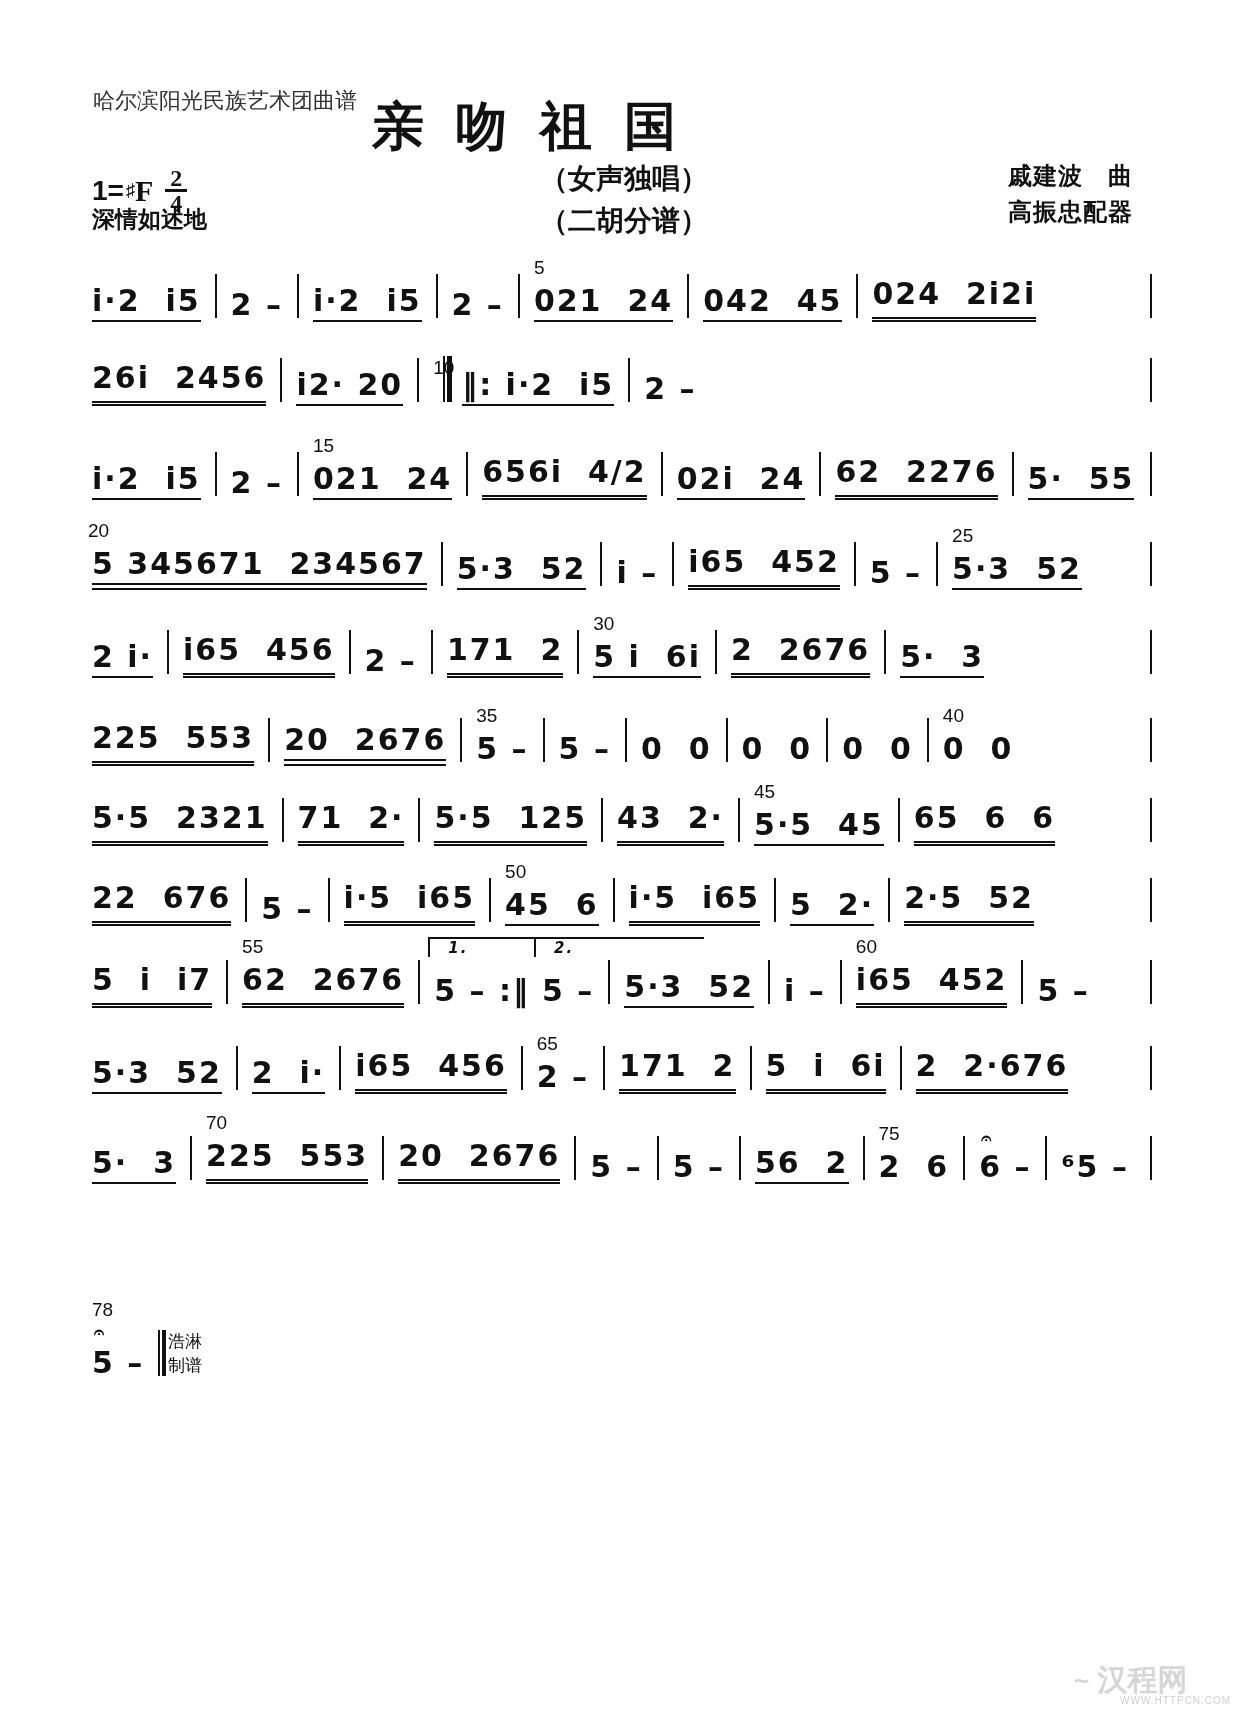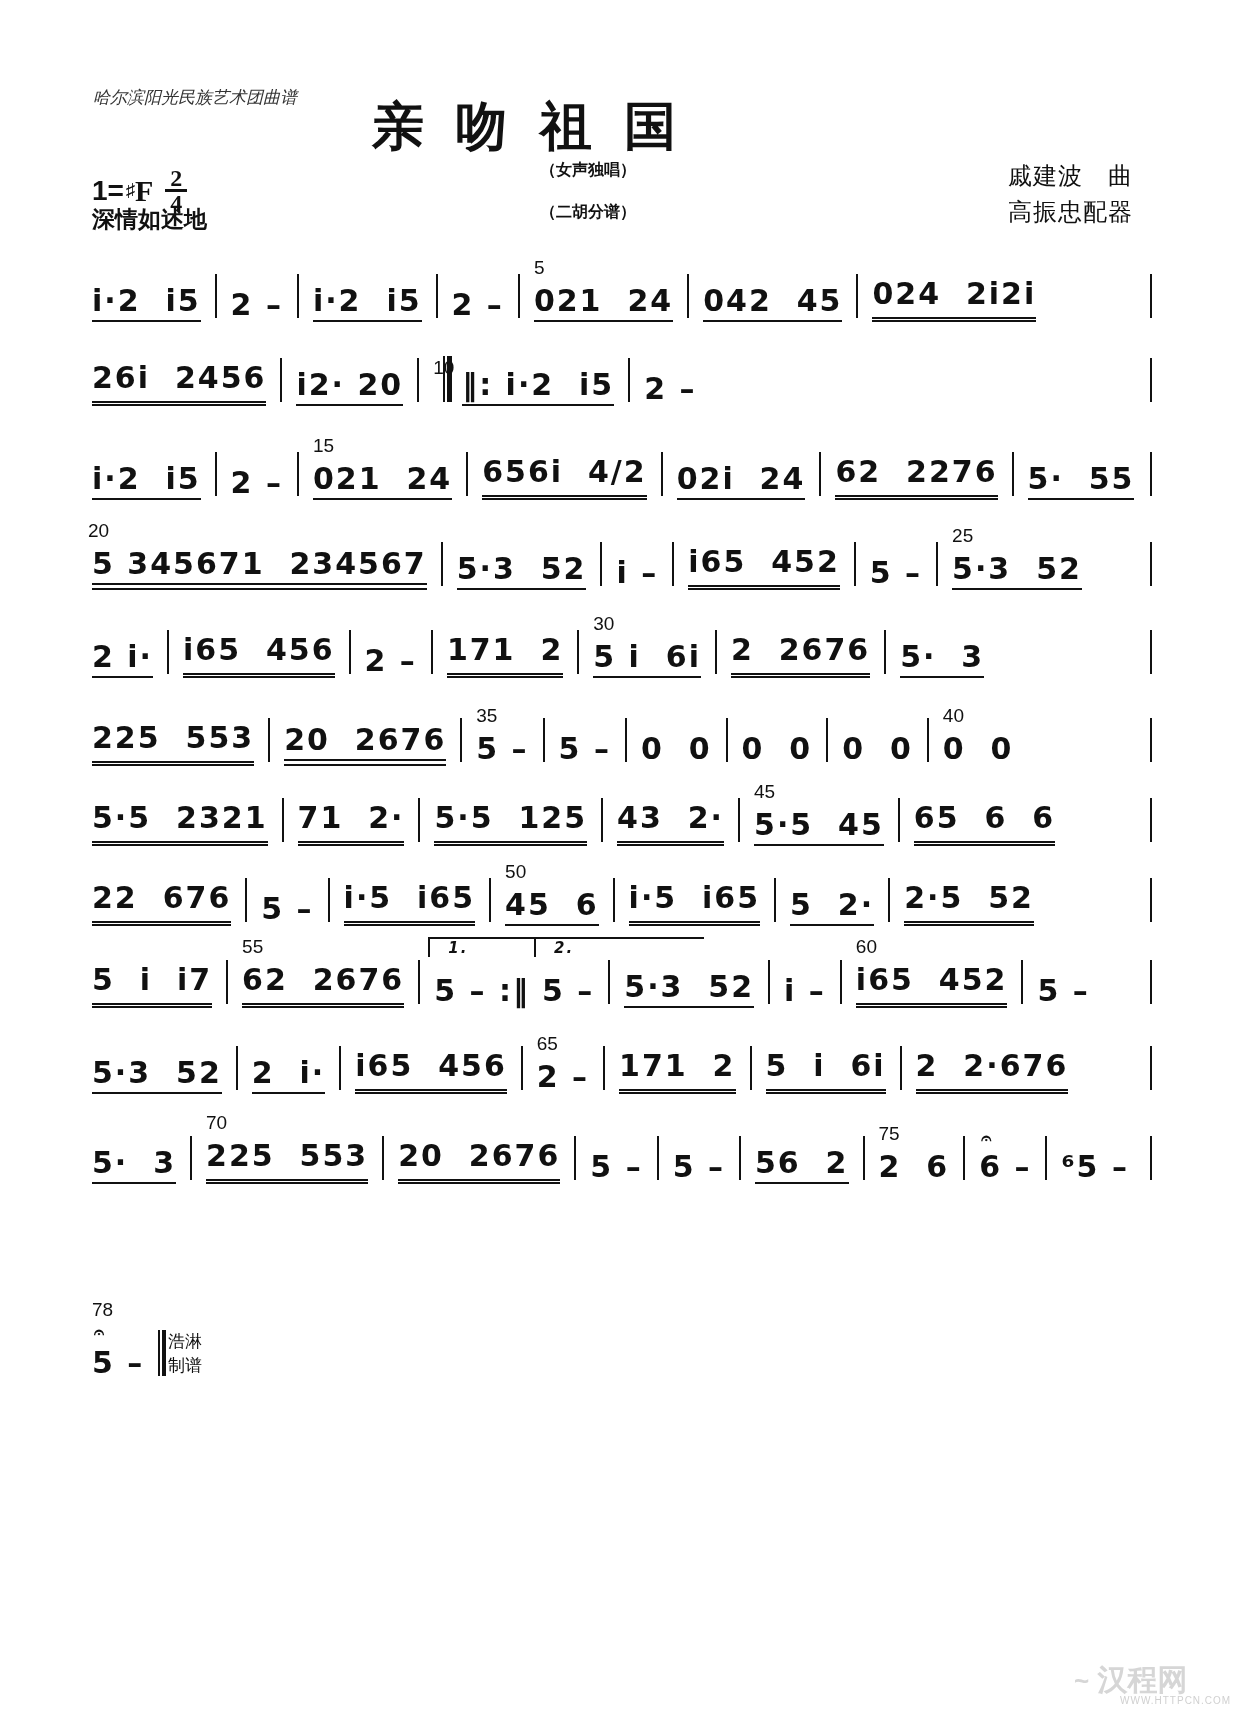--- a/index.html
+++ b/index.html
@@ -1,28 +1,28 @@
 <!DOCTYPE html>
 <html><head>
 <meta charset="utf-8">
 <style>
   html, body { margin: 0; padding: 0; background: #ffffff; }
   body { width: 1240px; height: 1724px; position: relative; overflow: hidden;
          font-family: "Liberation Sans", "DejaVu Sans", sans-serif; color: #111; }
   .abs { position: absolute; }
-  .publisher { left: 93px; top: 86px; font-size: 17px; font-style: italic; color: #333; }
+  .publisher { left: 93px; top: 86px; font-size: 22px; color: #333; }
   .title { left: 0; width: 1032px; top: 92px; text-align: center; font-size: 52px; font-weight: bold; letter-spacing: 32px; padding-left: 48px; box-sizing: border-box; }
   .key { left: 92px; top: 168px; font-size: 28px; font-weight: bold; display: flex; align-items: center; }
   .key .sharp { font-size: 18px; vertical-align: super; margin-left: 2px; }
   .key .keyF { font-family: "Liberation Serif", serif; font-size: 30px; }
   .timesig { display: inline-flex; flex-direction: column; align-items: center; margin-left: 12px; font-family: "Liberation Serif", serif; font-size: 24px; line-height: 20px; font-weight: bold; }
   .timesig .bar { width: 22px; height: 3px; background: #111; margin: 1px 0; }
   .tempo { left: 92px; top: 204px; font-size: 23px; font-weight: bold; }
-  .subtitle { left: 540px; font-size: 16px; font-weight: bold; }
-  .credit { left: 1008px; font-size: 24px; font-weight: normal; letter-spacing: 1px; }
+  .subtitle { left: 540px; font-size: 28px; font-weight: bold; }
+  .credit { left: 1008px; font-size: 24px; font-weight: bold; letter-spacing: 1px; }
 
   .row { position: absolute; left: 92px; width: 1060px; height: 60px; display: flex; align-items: flex-end; }
   .seg { font-family: "DejaVu Sans", sans-serif; font-weight: bold; font-size: 30px; white-space: pre; letter-spacing: 2px; position: relative; }
   .bar { display: inline-block; width: 2px; height: 44px; background: #111; margin: 0 14px; align-self: flex-end; margin-bottom: 4px; }
   .dbar { display: inline-block; width: 9px; height: 46px; border-left: 2px solid #111; border-right: 5px solid #111; margin: 0 10px; margin-bottom: 4px; box-sizing: border-box; }
   .seg.u { border-bottom: 2px solid #111; padding-bottom: 2px; }
   .seg.uu { border-bottom: 5px double #111; padding-bottom: 6px; }
   .seg.uuu { border-bottom: 7px double #111; padding-bottom: 2px; }
   .mnum { position: absolute; top: -26px; left: 0; font-size: 19px; font-weight: normal; letter-spacing: 0; font-family: "Liberation Sans", sans-serif; }
   .row .fill { flex: 1; }

